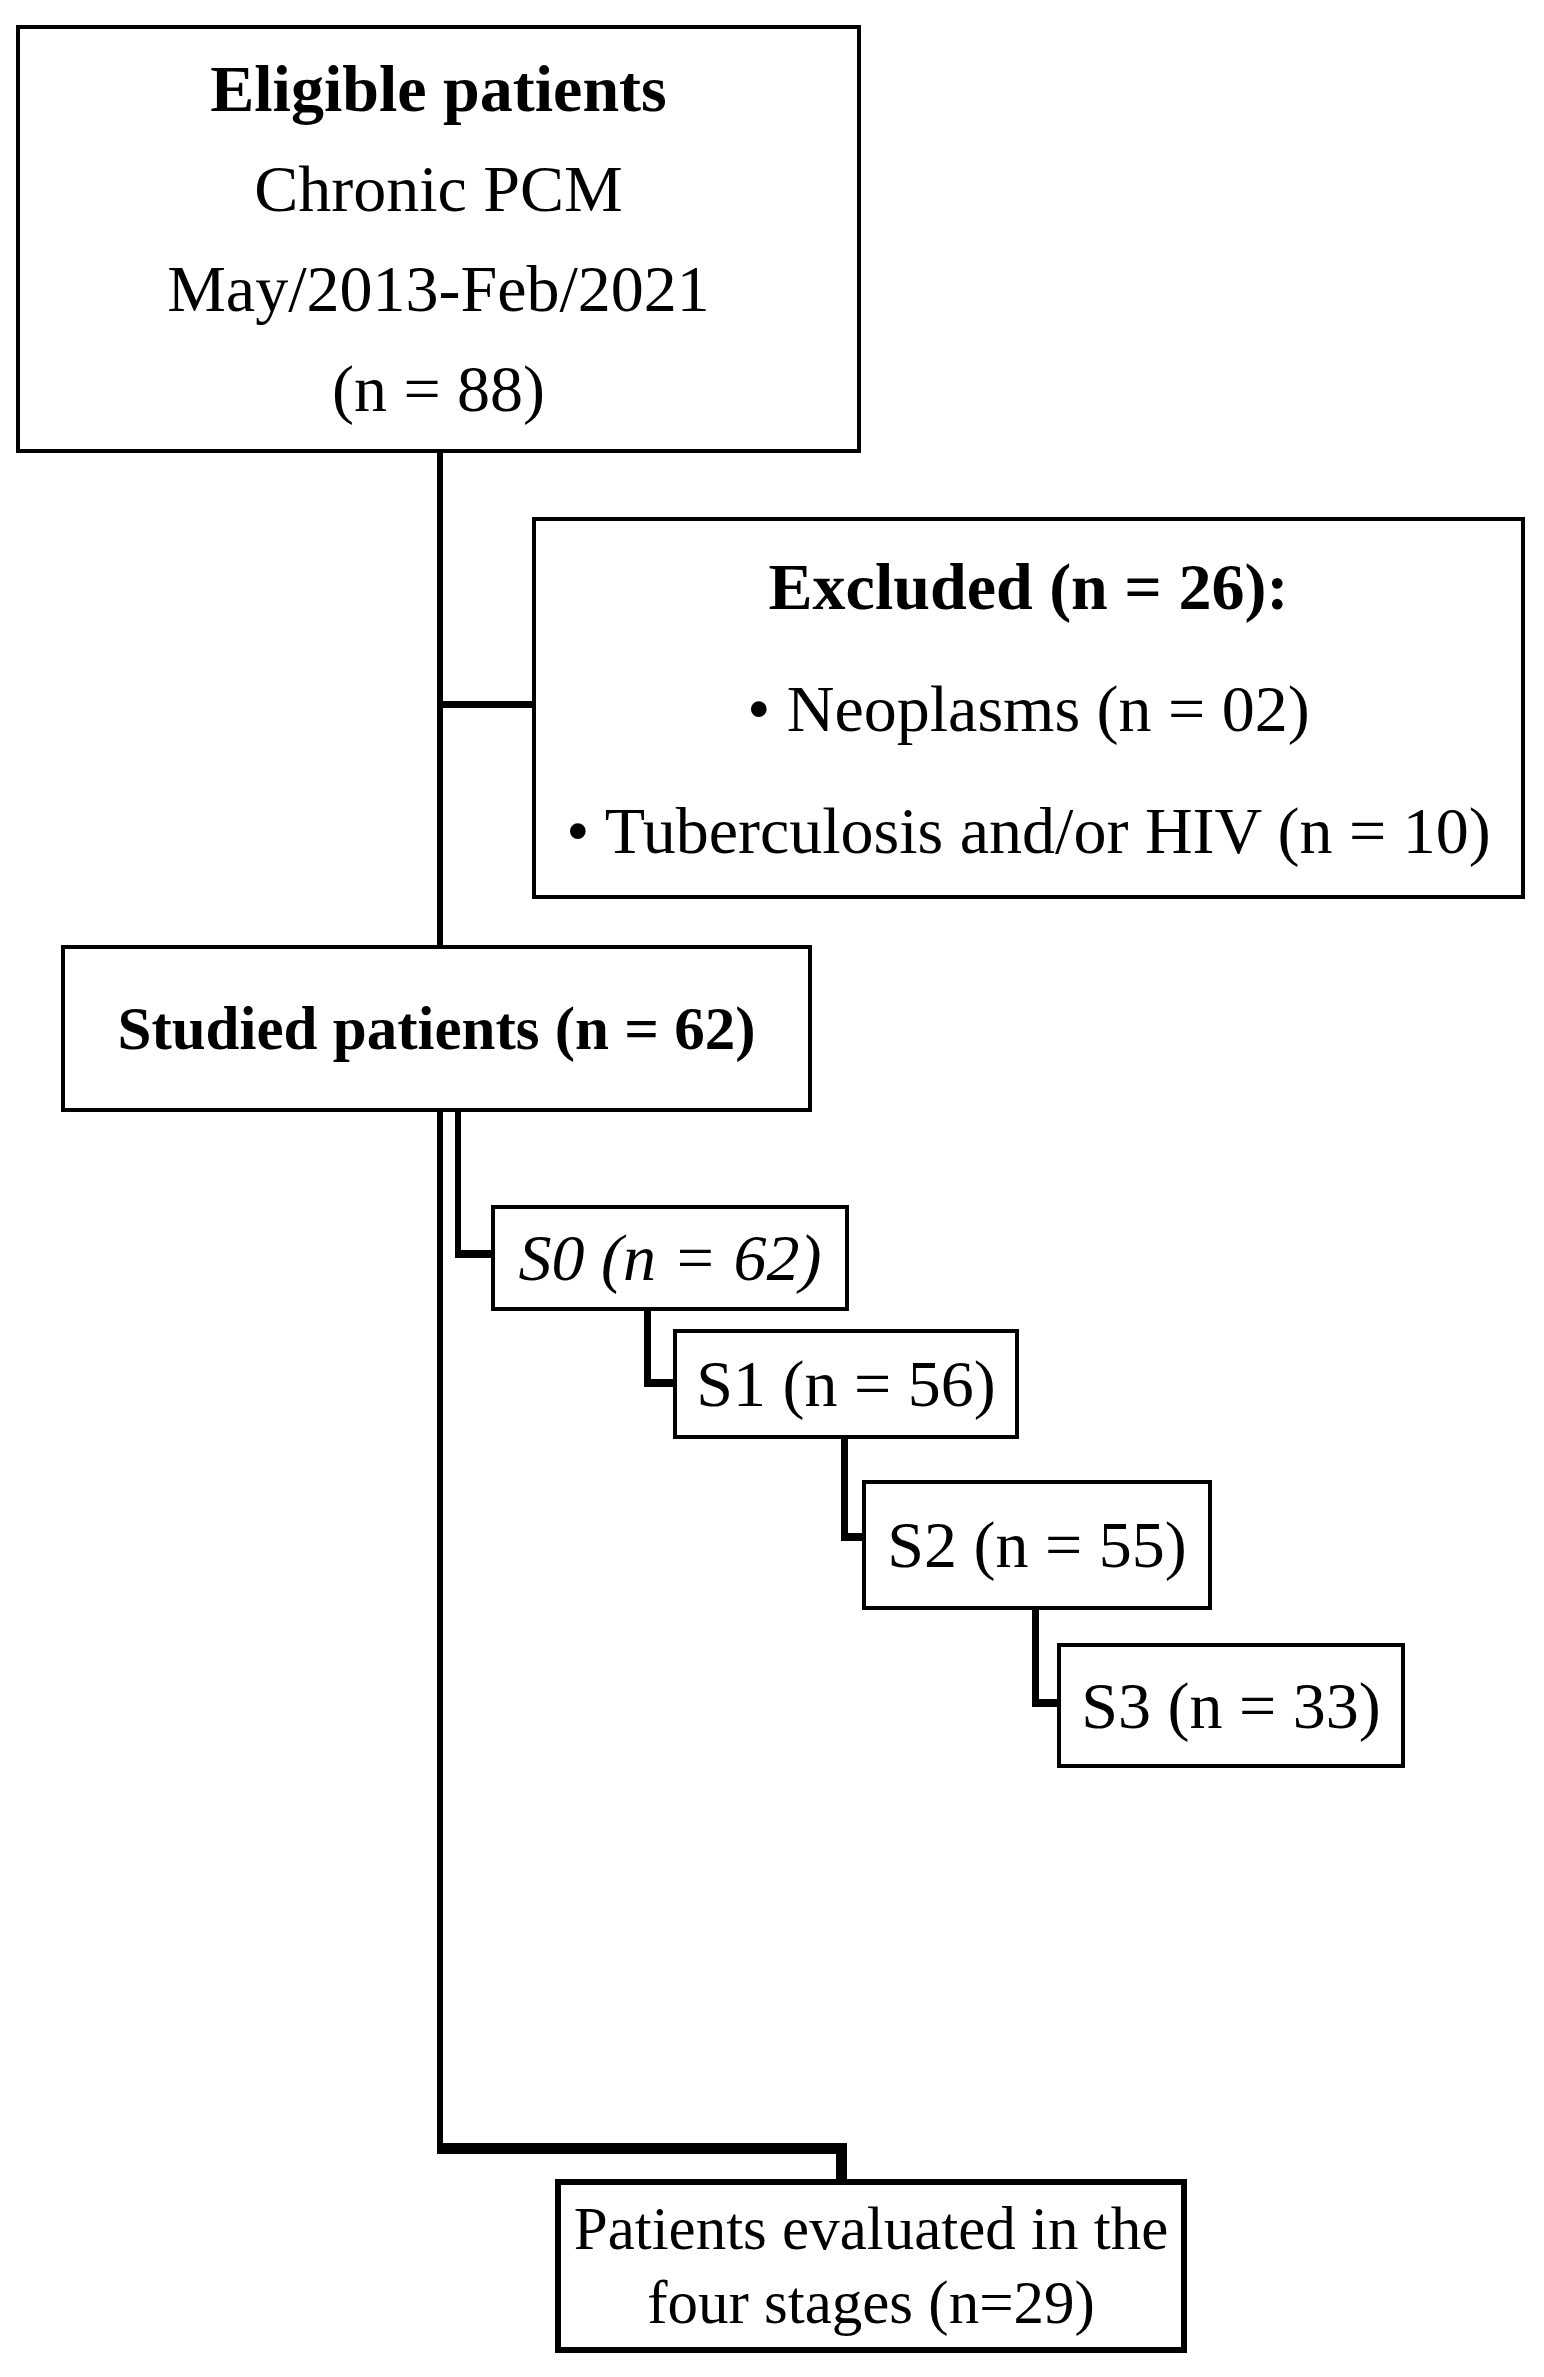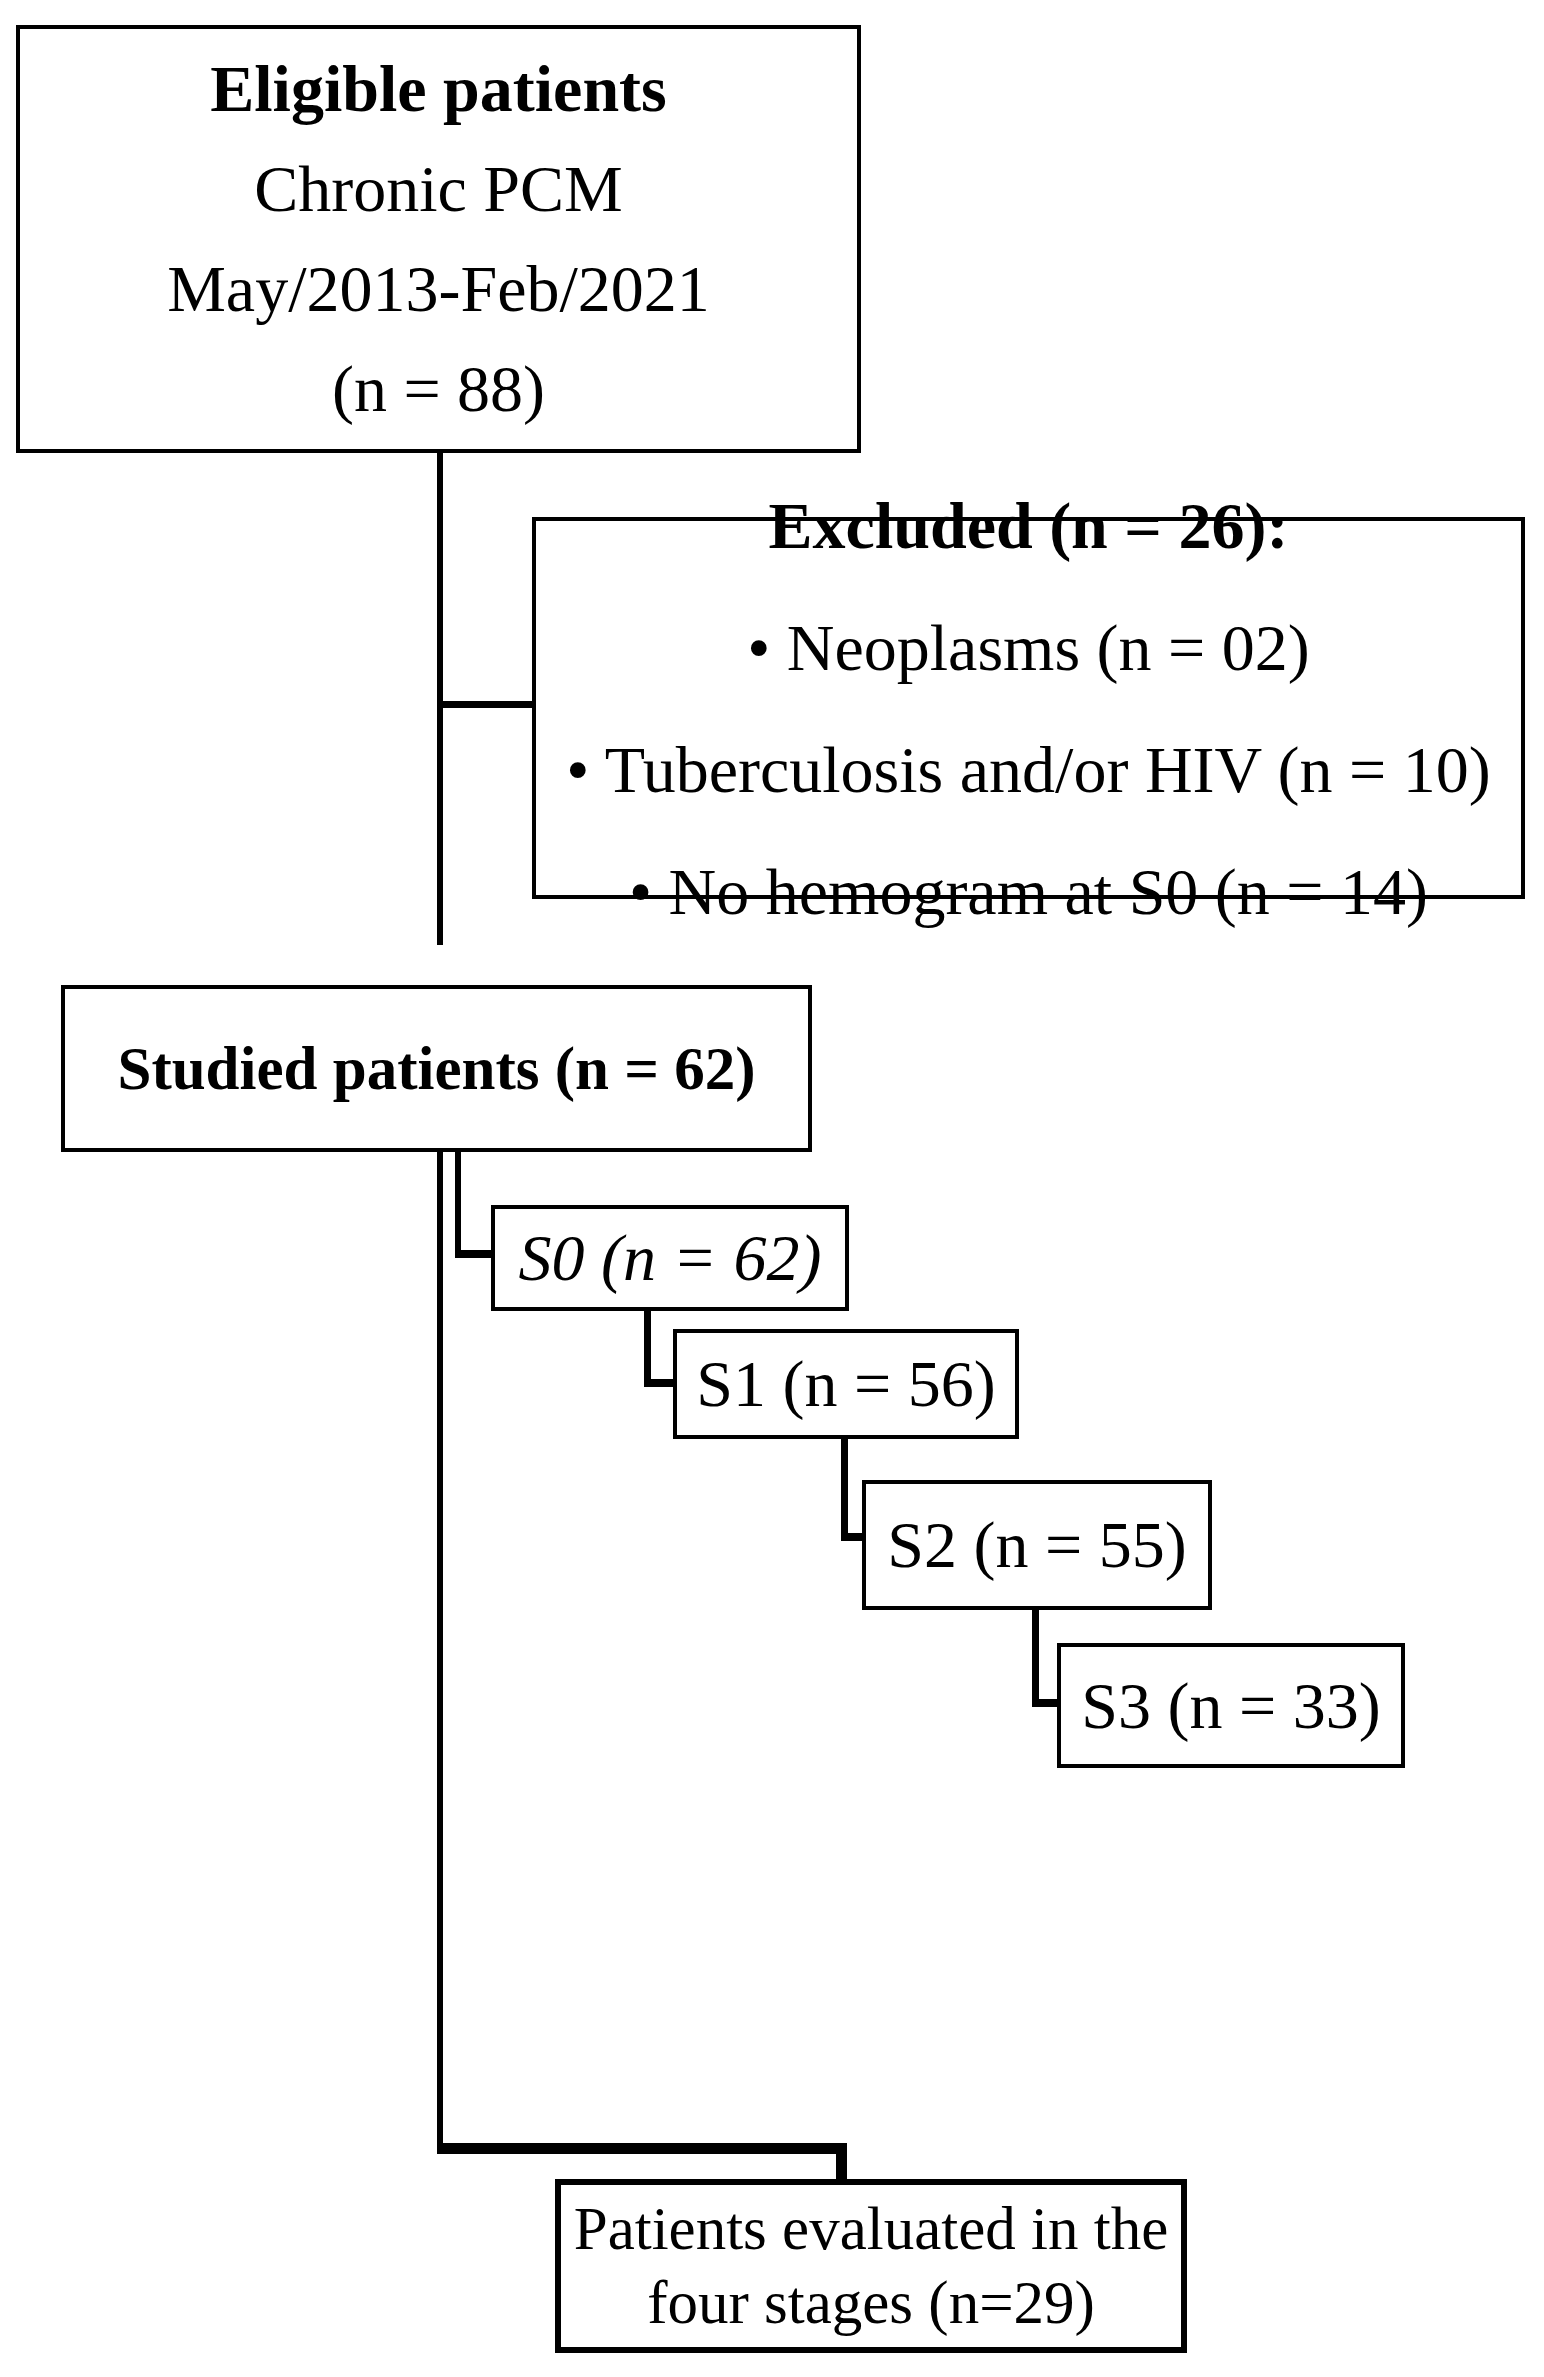--- a/index.html
+++ b/index.html
@@ -28,21 +28,21 @@
     justify-content: center;
     text-align: center;
   }
   .bold { font-weight: bold; }
 
   #box-eligible { left: 16px; top: 25px; width: 845px; height: 428px;
                   font-size: 66px; line-height: 100px; }
   #box-excluded { left: 532px; top: 517px; width: 993px; height: 382px;
                   font-size: 66px; line-height: 95px; gap: 27px; }
   #box-studied  { left: 61px; top: 945px; width: 751px; height: 167px;
-                  font-size: 61px; font-weight: bold; margin-top: 40px; }
+                  font-size: 61px; font-weight: bold; }
   #box-s0 { left: 491px;  top: 1205px; width: 358px; height: 106px; font-size: 66px; font-style: italic; }
   #box-s1 { left: 673px;  top: 1329px; width: 346px; height: 110px; font-size: 66px; }
   #box-s2 { left: 862px; top: 1480px; width: 350px; height: 130px; font-size: 66px; }
   #box-s3 { left: 1057px; top: 1643px; width: 348px; height: 125px; font-size: 66px; }
   #box-final { left: 527px; top: 2179px; width: 632px; height: 174px;
                border-width: 6.3px; font-size: 61px; line-height: 74px; margin-left: 28px; }
 
   
   .line { position: absolute; background: #000000; }
 
@@ -93,21 +93,20 @@
     <div class="bold">Eligible patients</div>
     <div>Chronic PCM</div>
     <div>May/2013-Feb/2021</div>
     <div>(n = 88)</div>
   </div>
 
   <div class="fbox" id="box-excluded">
     <div class="bold">Excluded (n = 26):</div>
     <div>• Neoplasms (n = 02)</div>
     <div>• Tuberculosis and/or HIV (n = 10)</div>
-    <div>• No hemogram at S0 (n = 14)</div>
   </div>
 
   <div class="fbox" id="box-studied">
     <div>Studied patients (n = 62)</div>
   </div>
 
   <div class="fbox" id="box-s0">
     <div>S0 (n = 62)</div>
   </div>
   <div class="fbox" id="box-s1">

